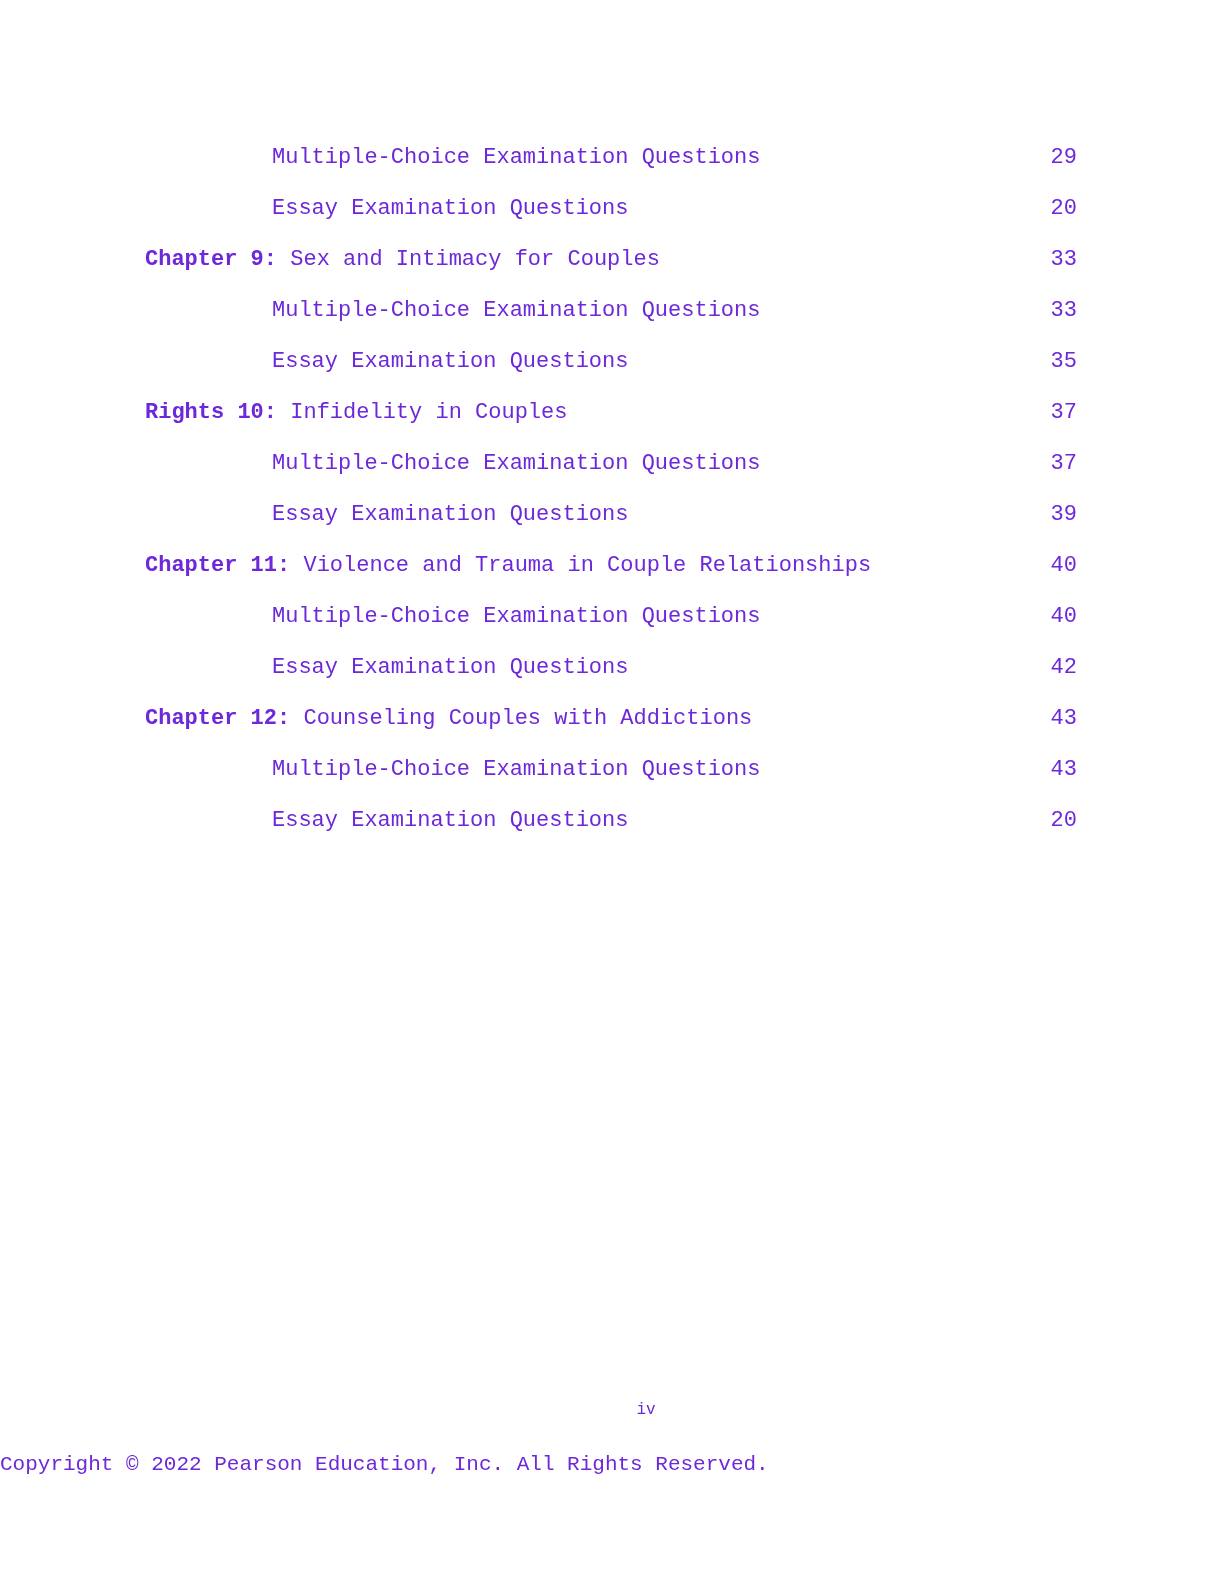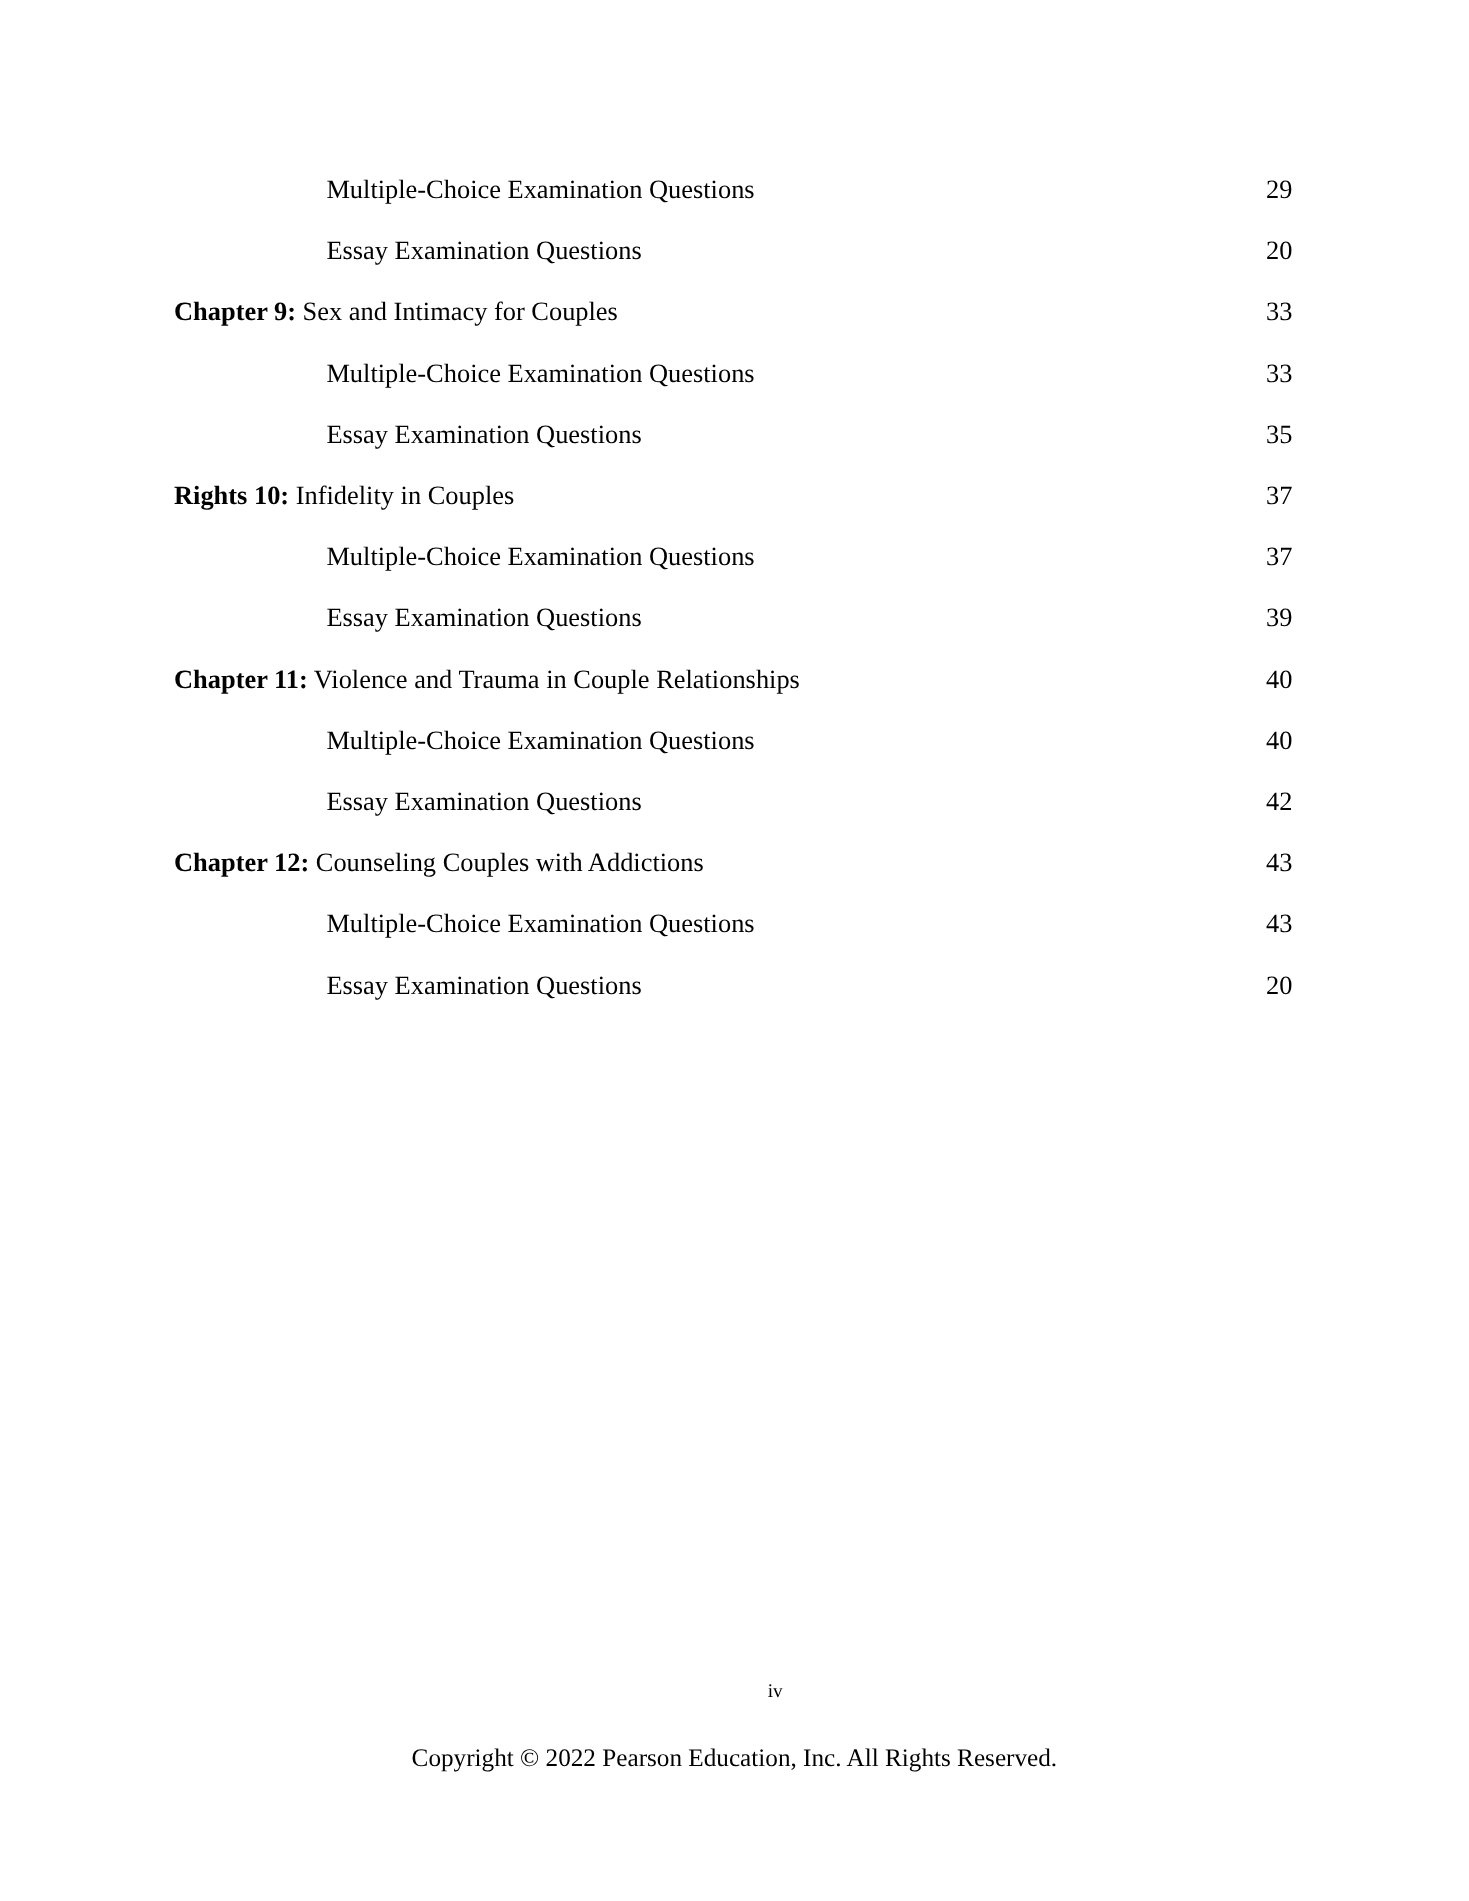--- a/index.html
+++ b/index.html
@@ -5,22 +5,22 @@
   html, body {
     margin: 0;
     padding: 0;
     background: #ffffff;
   }
   .page {
     position: relative;
     width: 1224px;
     height: 1584px;
     background: #ffffff;
-    color: #000000;
-    font-family: Liberation Serif, serif;
+    color: #6d28d9;
+    font-family: Liberation Mono, monospace;
     overflow: hidden;
   }
   .toc {
     position: absolute;
     top: 132px;
     left: 145px;
     right: 147px;
   }
   .toc-row {
     display: flex;
@@ -58,21 +58,20 @@
     text-align: center;
     font-size: 16px;
     line-height: 28px;
     margin-left: 34px;
   }
   .footer-copyright {
     position: absolute;
     top: 1450px;
     left: 0;
     width: 100%;
-    text-align: center;
     font-size: 21px;
     line-height: 30px;
   }
 </style>
 </head>
 <body>
 
 <div class="page">
   <main class="toc" id="toc">
       <div class="toc-row sub">

